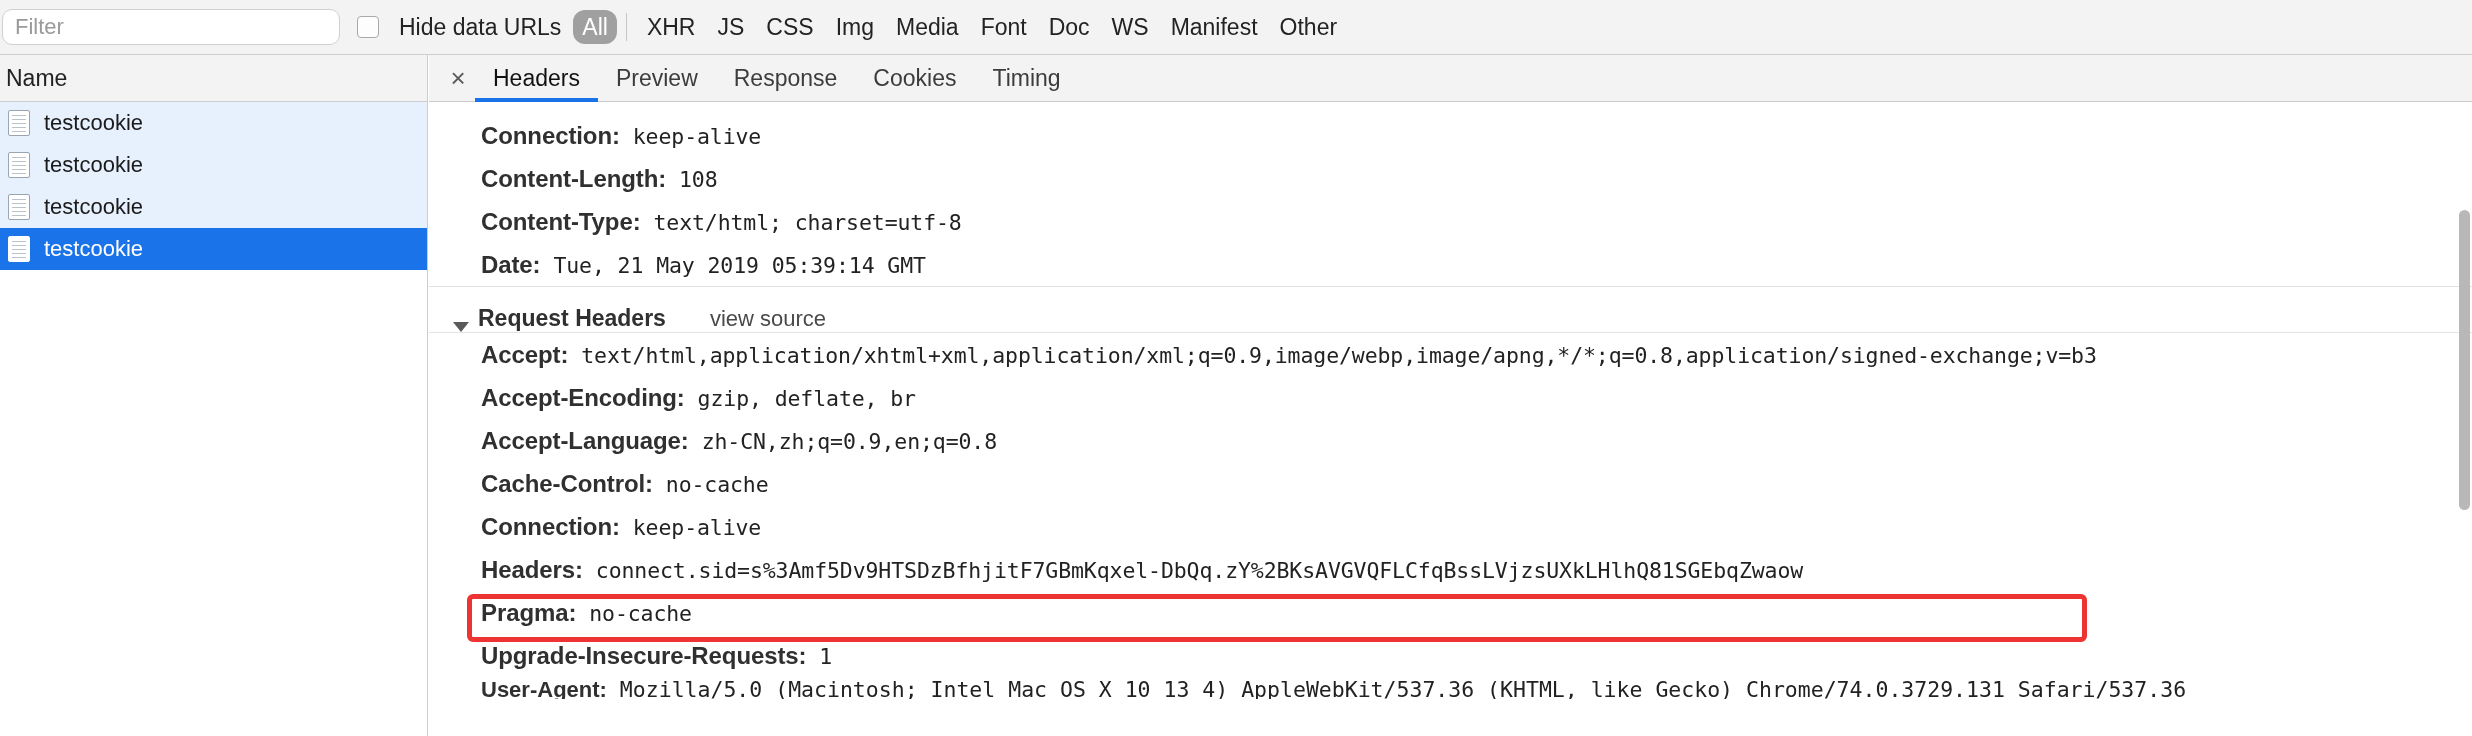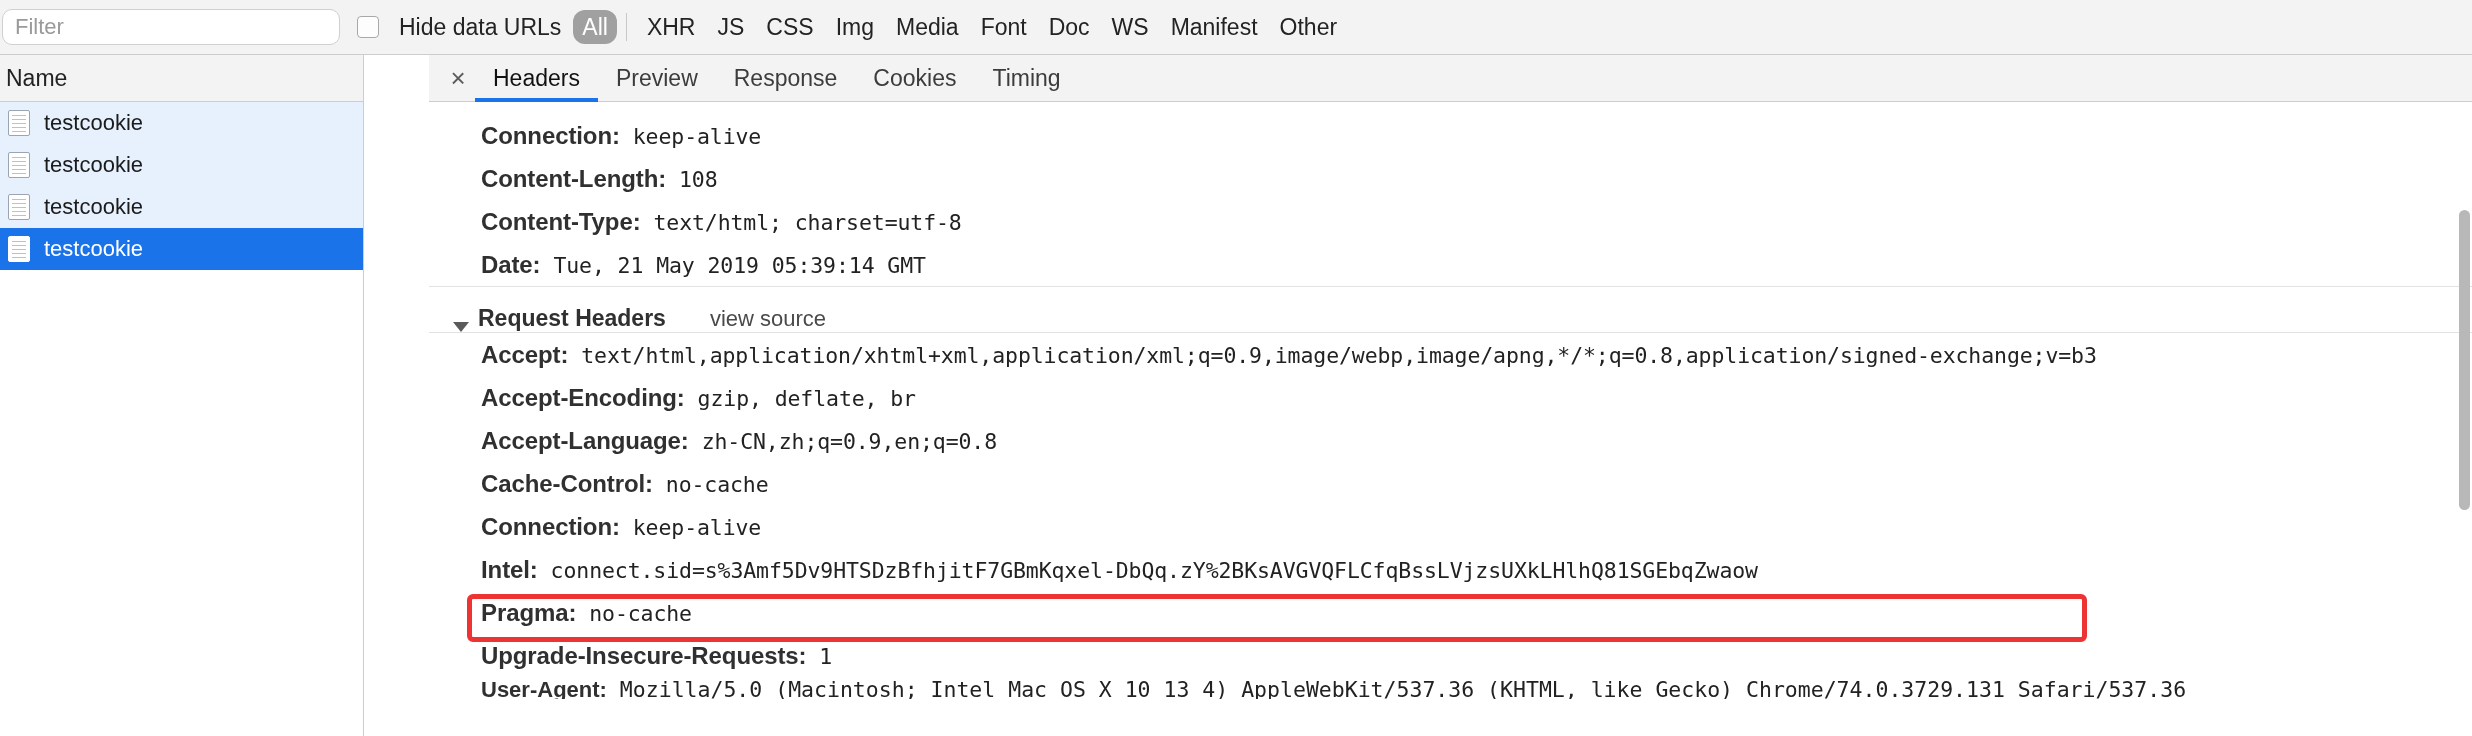--- a/index.html
+++ b/index.html
@@ -86,21 +86,21 @@
     width: 1px;
     height: 28px;
     background: #c8c8c8;
     margin: 0 9px;
   }
 
   
   .left-panel {
     position: absolute;
     top: 55px; left: 0;
-    width: 364px;
+    width: 428px;
     height: 681px;
     background: #fff;
     border-right: 1px solid #cdcdcd;
   }
   .left-header {
     height: 47px;
     background: #f3f3f3;
     border-bottom: 1px solid #cdcdcd;
     display: flex;
     align-items: center;
@@ -378,21 +378,21 @@
       </div>
       <div class="hdr-line">
         <span class="k">Cache-Control:</span>
         <span class="v">no-cache</span>
       </div>
       <div class="hdr-line">
         <span class="k">Connection:</span>
         <span class="v">keep-alive</span>
       </div>
       <div class="hdr-line">
-        <span class="k">Intel:</span>
+        <span class="k">Headers:</span>
         <span class="v">connect.sid=s%3Amf5Dv9HTSDzBfhjitF7GBmKqxel-DbQq.zY%2BKsAVGVQFLCfqBssLVjzsUXkLHlhQ81SGEbqZwaow</span>
       </div>
       <div class="hdr-line">
         <span class="k">Pragma:</span>
         <span class="v">no-cache</span>
       </div>
       <div class="hdr-line">
         <span class="k">Upgrade-Insecure-Requests:</span>
         <span class="v">1</span>
       </div>

